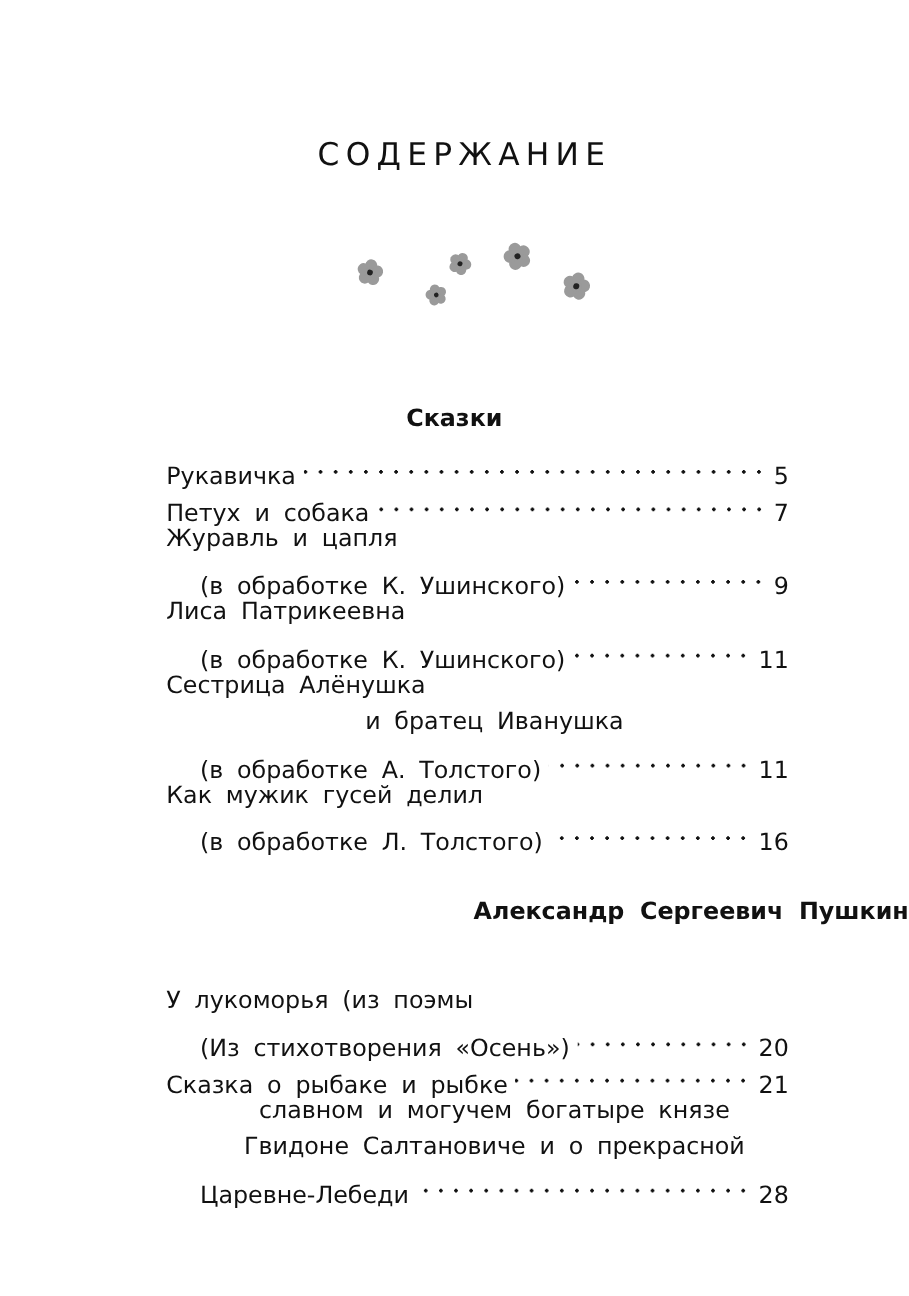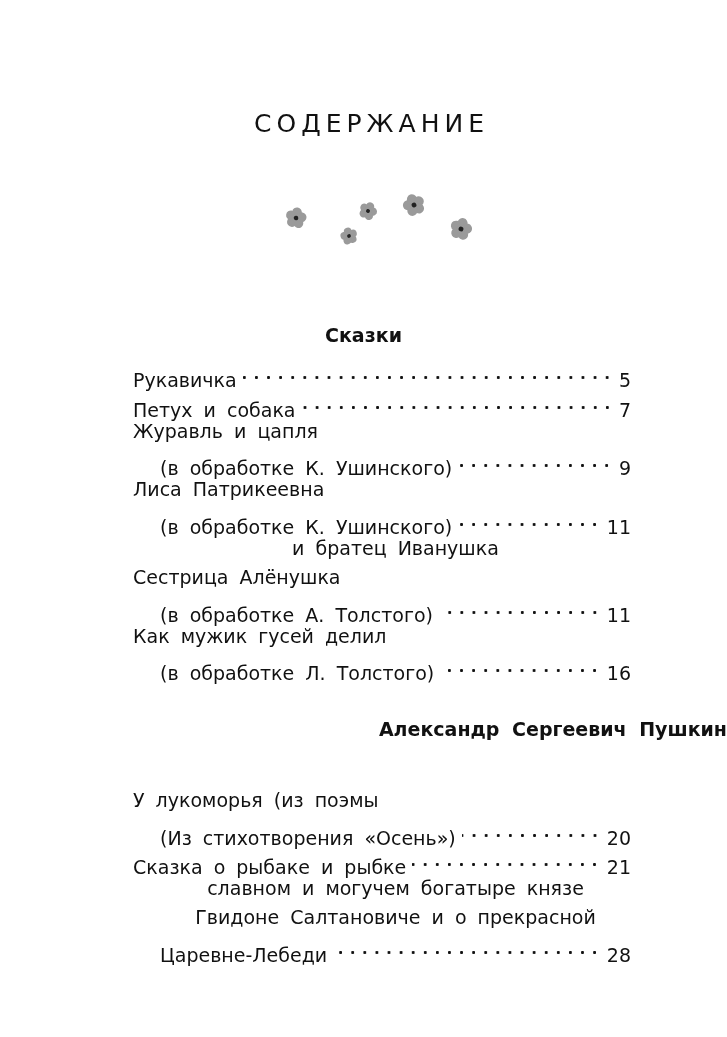--- a/index.html
+++ b/index.html
@@ -154,26 +154,26 @@
 
   <div class="toc-line">
     <span class="title">Лиса Патрикеевна</span>
   </div>
   <div class="toc-line indent">
     <span class="title">(в обработке К. Ушинского)</span>
     <span class="leader"></span>
     <span class="page">11</span>
   </div>
 
+  <div class="toc-line">
+    <span class="title">Сестрица Алёнушка</span>
+  </div>
   <div class="toc-line indent">
     <span class="title">и братец Иванушка</span>
   </div>
-  <div class="toc-line">
-    <span class="title">Сестрица Алёнушка</span>
-  </div>
   <div class="toc-line indent">
     <span class="title">(в обработке А. Толстого)</span>
     <span class="leader"></span>
     <span class="page">11</span>
   </div>
 
   <div class="toc-line">
     <span class="title">Как мужик гусей делил</span>
   </div>
   <div class="toc-line indent">

